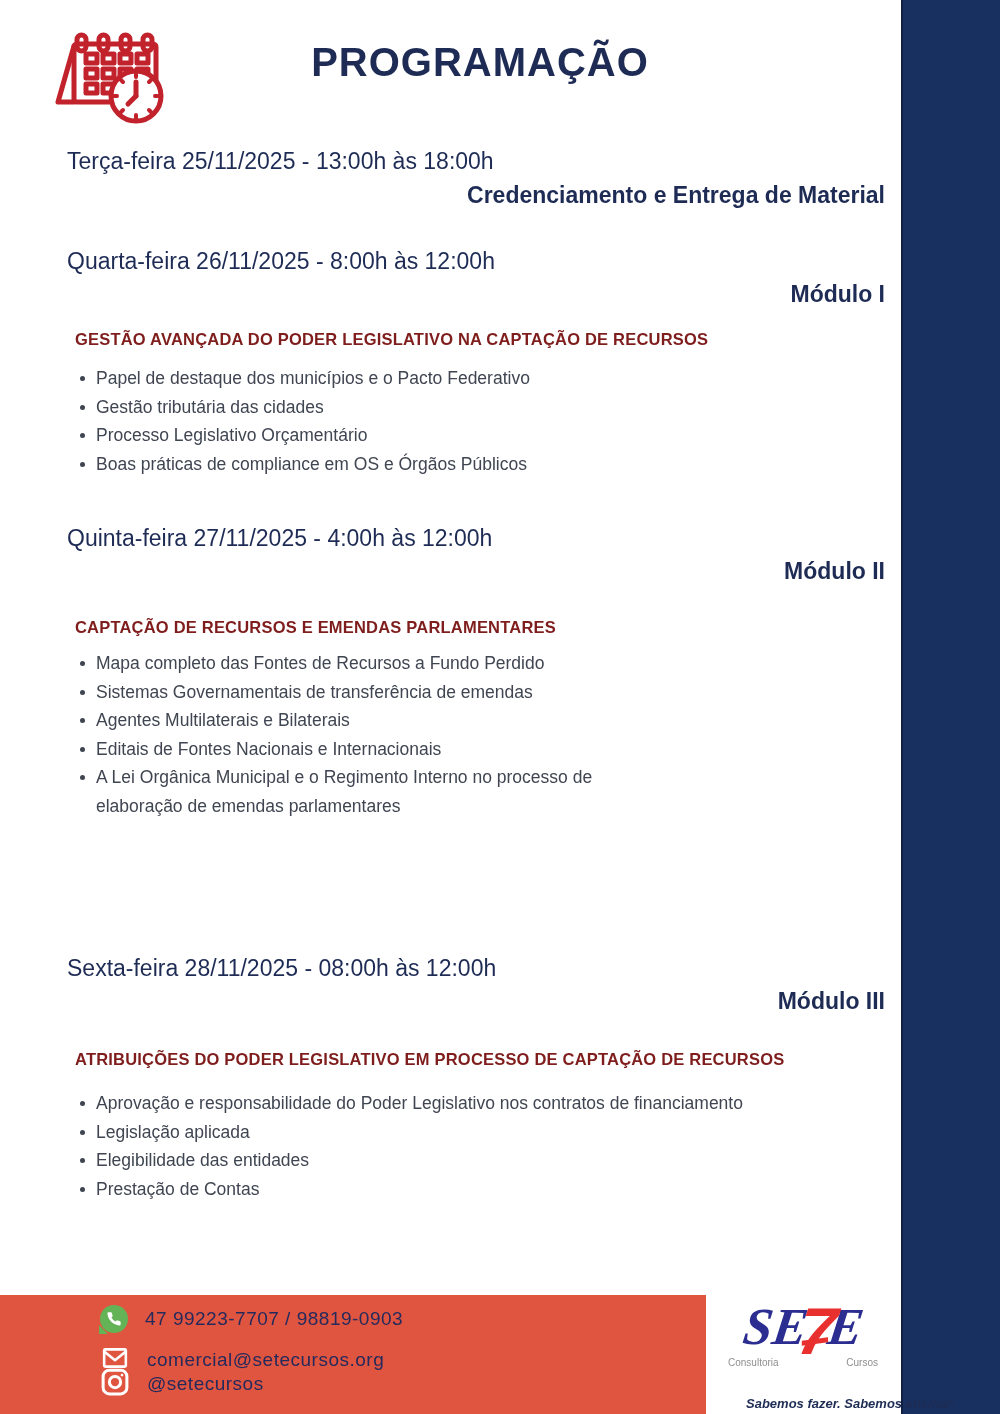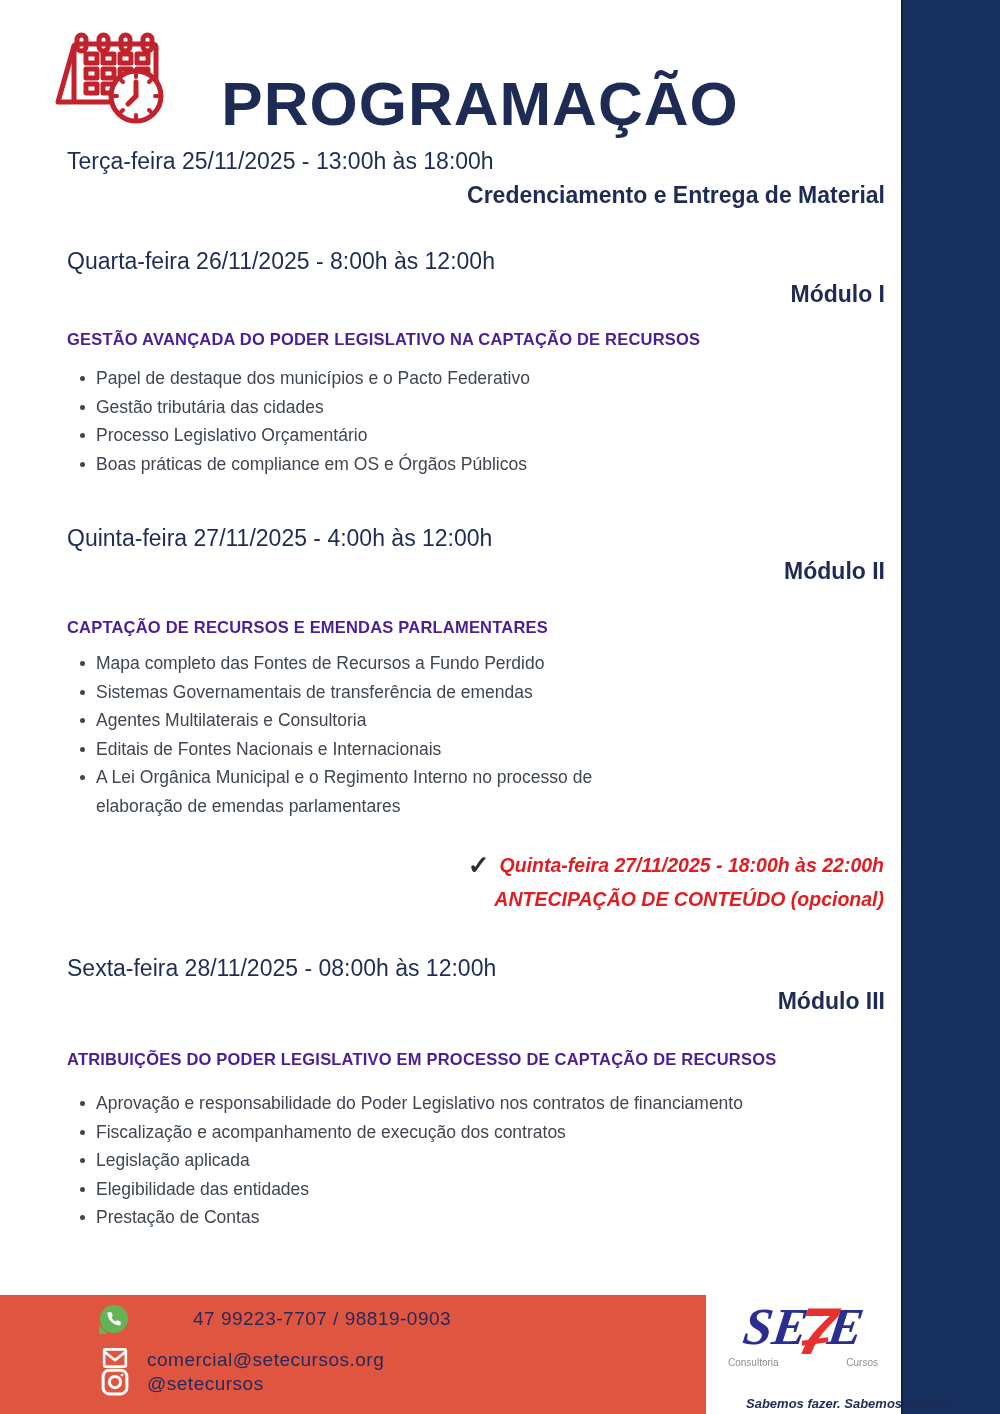--- a/index.html
+++ b/index.html
@@ -15,37 +15,36 @@
   .side-stripe {
     position:absolute; top:0; left:901px; width:99px; height:1414px;
     background:#17305f; border-left:2px solid #101f44;
   }
 
   
   .header-icon { position:absolute; left:52px; top:32px; width:122px; height:92px; }
   .page-title {
     position:absolute; left:0; top:40px; width:960px;
     text-align:center;
-    font-size:62px; font-weight:800; letter-spacing:1px;
+    font-size:40px; font-weight:800; letter-spacing:1px;
     color:#1e2c55;
-    margin-top:28px;
   }
 
   
   .day-title {
     position:absolute; left:67px; width:818px;
     font-size:23px; font-weight:normal; color:#1e2c55;
   }
   .day-sub {
     position:absolute; left:67px; width:818px; text-align:right;
     font-size:23px; font-weight:bold; color:#1e2c55;
   }
   .topic-title {
-    position:absolute; left:67px; width:830px;
-    font-size:16.5px; font-weight:bold; letter-spacing:0.2px; color:#4c1d95;
+    position:absolute; left:75px; width:830px;
+    font-size:16.5px; font-weight:bold; letter-spacing:0.2px; color:#7f1d1d;
   }
   ul.bullets {
     position:absolute; left:80px;
     list-style:none;
   }
   ul.bullets li {
     position:relative;
     padding-left:16px;
     font-size:17.5px; line-height:28.5px; color:#3f4551;
   }
@@ -75,21 +74,21 @@
   
   .footer-bar {
     position:absolute; left:0; top:1295px; width:706px; height:119px;
     background:#e05540;
   }
   .contact-row { position:absolute; left:100px; height:30px; display:flex; align-items:center; }
   .contact-row .txt {
     margin-left:17px;
     font-size:19px; font-weight:500; color:#252a5c; letter-spacing:0.5px;
   }
-  .row-phone { top:9px;gap:48px; }
+  .row-phone { top:9px; }
   .row-email { top:50px; }
   .row-insta { top:74px; }
 
   .icon-wa {
     position:relative; width:28px; height:28px; border-radius:50%;
     background:#65b357; display:flex; align-items:center; justify-content:center;
     flex:0 0 28px;
   }
   .icon-wa::after { 
     content:""; position:absolute; left:-1px; bottom:-1px;
@@ -186,38 +185,31 @@
     <li>Processo Legislativo Orçamentário</li>
     <li>Boas práticas de compliance em OS e Órgãos Públicos</li>
   </ul>
 
   <div class="day-title" style="top:525px">Quinta-feira 27/11/2025 - 4:00h às 12:00h</div>
   <div class="day-sub" style="top:558px">Módulo II</div>
   <div class="topic-title" style="top:618px">CAPTAÇÃO DE RECURSOS E EMENDAS PARLAMENTARES</div>
   <ul class="bullets w560" style="top:649px">
     <li>Mapa completo das Fontes de Recursos a Fundo Perdido</li>
     <li>Sistemas Governamentais de transferência de emendas</li>
-    <li>Agentes Multilaterais e Consultoria</li>
+    <li>Agentes Multilaterais e Bilaterais</li>
     <li>Editais de Fontes Nacionais e Internacionais</li>
     <li>A Lei Orgânica Municipal e o Regimento Interno no processo de elaboração de emendas parlamentares</li>
   </ul>
 
-  <div class="note">
-    <div>
-      <span class="check">✓</span><span class="red-line">Quinta-feira 27/11/2025 - 18:00h às 22:00h</span>
-    </div>
-    <div class="red-line">ANTECIPAÇÃO DE CONTEÚDO (opcional)</div>
-  </div>
 
   <div class="day-title" style="top:955px">Sexta-feira 28/11/2025 - 08:00h às 12:00h</div>
   <div class="day-sub" style="top:988px">Módulo III</div>
   <div class="topic-title" style="top:1050px">ATRIBUIÇÕES DO PODER LEGISLATIVO EM PROCESSO DE CAPTAÇÃO DE RECURSOS</div>
   <ul class="bullets w770" style="top:1089px">
     <li>Aprovação e responsabilidade do Poder Legislativo nos contratos de financiamento</li>
-    <li>Fiscalização e acompanhamento de execução dos contratos</li>
     <li>Legislação aplicada</li>
     <li>Elegibilidade das entidades</li>
     <li>Prestação de Contas</li>
   </ul>
 
   <div class="footer-bar">
     <div class="contact-row row-phone">
       <span class="icon-wa">
         <svg viewBox="0 0 24 24" width="16" height="16" fill="#ffffff">
           <path d="M22 16.92v3a2 2 0 0 1-2.18 2 19.79 19.79 0 0 1-8.63-3.07 19.5 19.5 0 0 1-6-6 19.79 19.79 0 0 1-3.07-8.67A2 2 0 0 1 4.11 2h3a2 2 0 0 1 2 1.72 12.84 12.84 0 0 0 .7 2.81 2 2 0 0 1-.45 2.11L8.09 9.91a16 16 0 0 0 6 6l1.27-1.27a2 2 0 0 1 2.11-.45 12.84 12.84 0 0 0 2.81.7A2 2 0 0 1 22 16.92z"></path>

